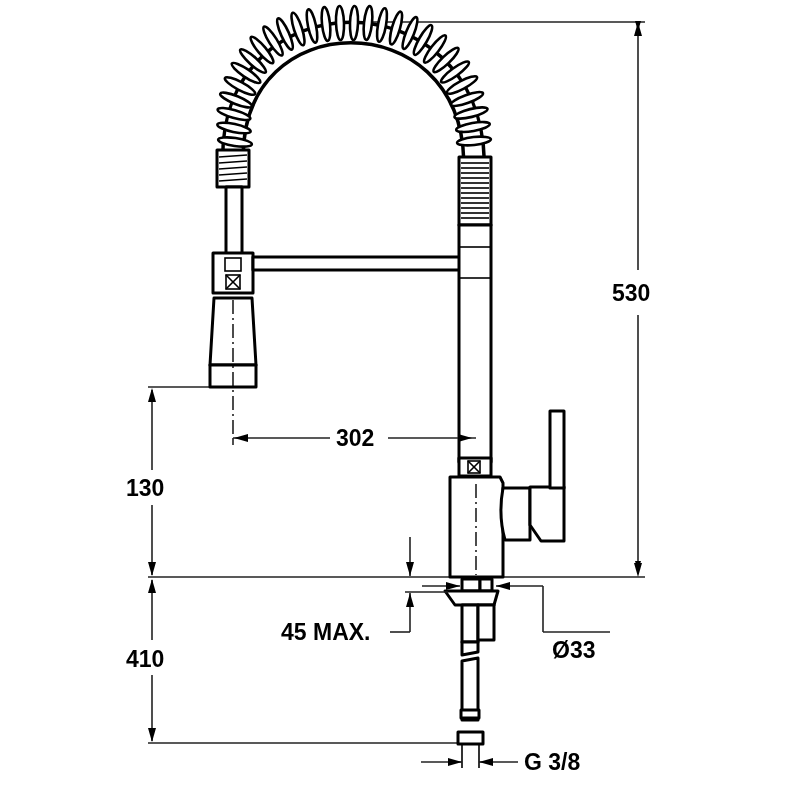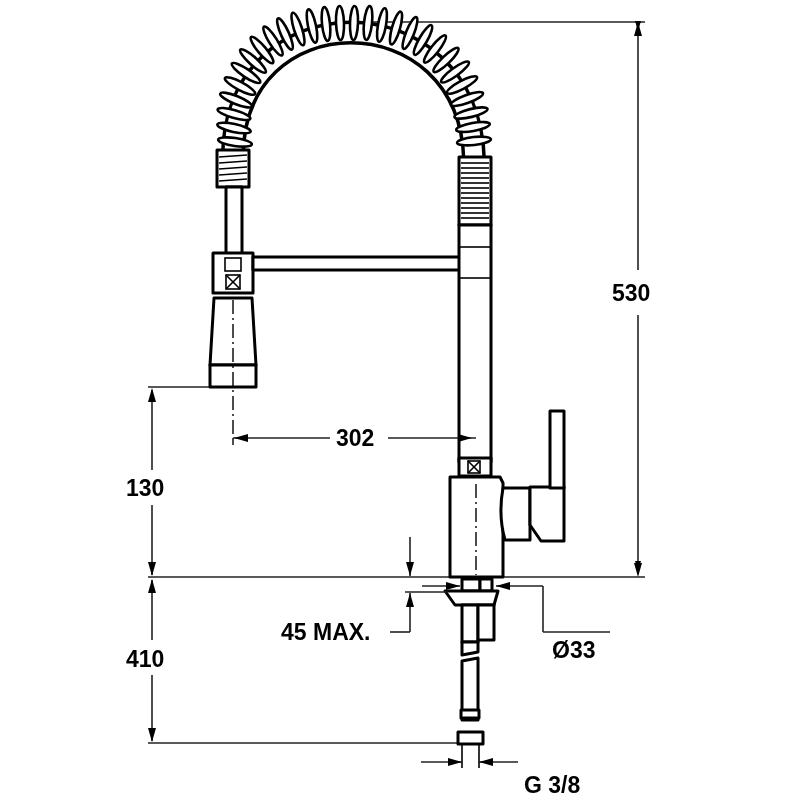--- a/index.html
+++ b/index.html
@@ -196,14 +196,14 @@
       <path class="arrow" d="M479,762 L493,758 L493,766 Z"></path>
     </g>
   </svg>
 
   <div class="label" style="left:612px; top:281px;">530</div>
   <div class="label" style="left:336px; top:426px;">302</div>
   <div class="label" style="left:126px; top:476px;">130</div>
   <div class="label" style="left:126px; top:647px;">410</div>
   <div class="label" style="left:281px; top:620px; background:transparent;">45 MAX.</div>
   <div class="label" style="left:552px; top:638px; background:transparent;">Ø33</div>
-  <div class="label" style="left:524px; top:773px;">G 3/8</div>
+  <div class="label" style="left:524px; top:750px;">G 3/8</div>
 </div>
 
 </body></html>

